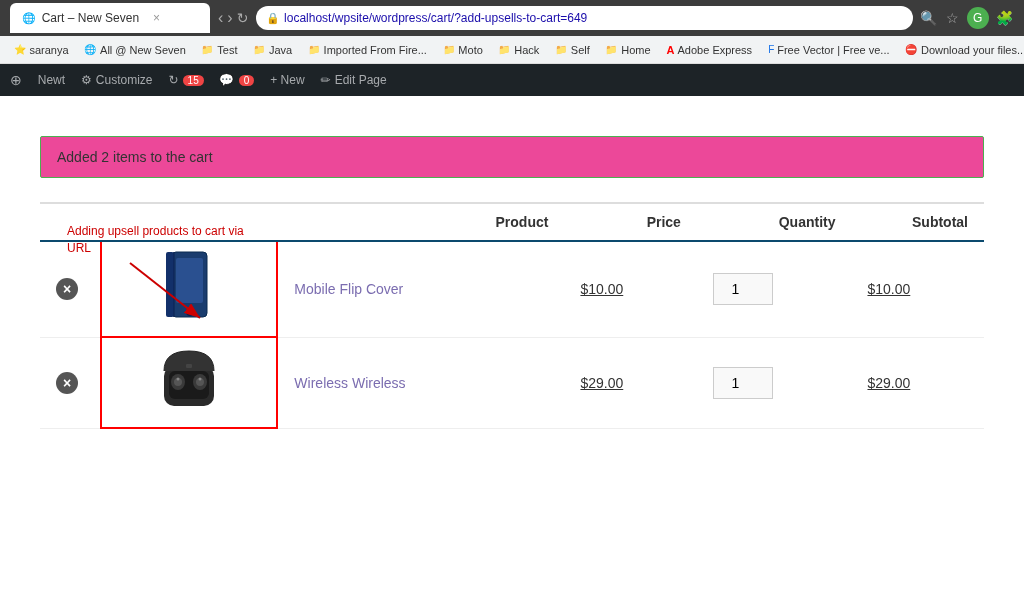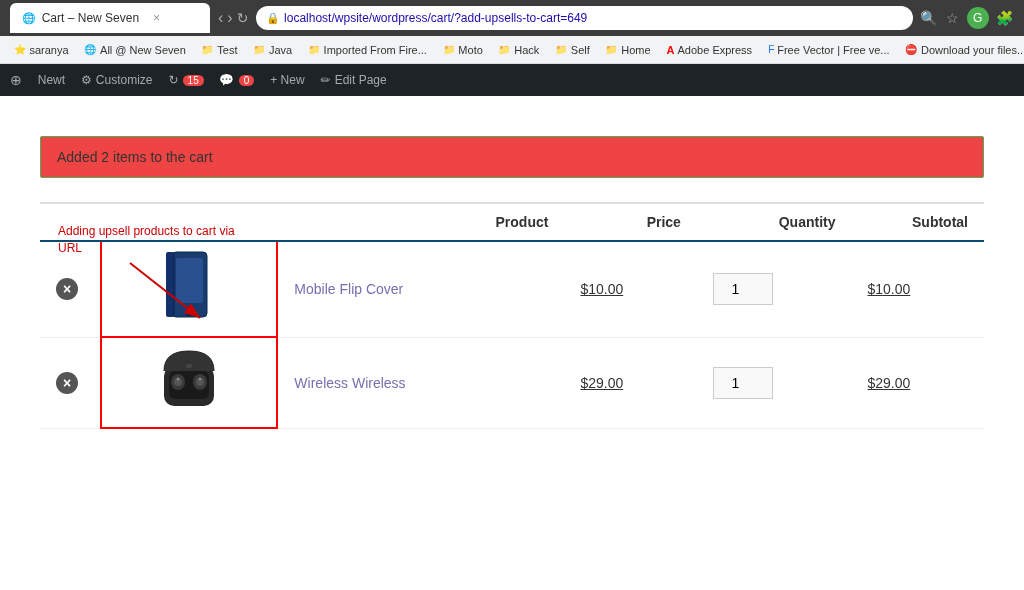--- a/index.html
+++ b/index.html
@@ -18,21 +18,21 @@
 
     
     .wp-admin-bar { background: #1d2327; height: 32px; display: flex; align-items: center; padding: 0 10px; gap: 16px; }
     .wp-admin-item { color: #a7aaad; font-size: 12px; cursor: pointer; display: flex; align-items: center; gap: 4px; }
     .wp-admin-count { background: #ef4444; color: #fff; border-radius: 9px; padding: 0 5px; font-size: 10px; }
 
     
     .page-content { padding: 20px 40px; max-width: 1024px; }
 
     
-    .notification { background: #ef4444; border: 1px solid #4CAF50; color: #333; padding: 12px 16px; margin-bottom: 24px; border-radius: 2px; font-size: 14px; margin-top: 20px; }
+    .notification { background: #ec4899; border: 1px solid #4CAF50; color: #333; padding: 12px 16px; margin-bottom: 24px; border-radius: 2px; font-size: 14px; margin-top: 20px; }
 
     
     .cart-title { font-size: 32px; font-weight: 400; margin-bottom: 20px; color: #111; }
 
     
     .cart-table { width: 100%; border-collapse: collapse; position: relative; }
     .cart-table th { padding: 10px 16px; text-align: right; font-weight: 600; font-size: 14px; border-top: 1px solid #ddd; border-bottom: 2px solid #0c4a6e; color: #333; }
     .cart-table td { padding: 16px; vertical-align: middle; border-bottom: 1px solid #eee; }
 
     
@@ -161,21 +161,21 @@
 <div class="page-content">
 
   <div class="notification">
     <span>Added 2 items to the cart</span>
   </div>
 
 
   <div style="position:relative; border-top: 1px solid #ddd;">
 
     <div style="position:absolute; top: 20px; left: 10px; z-index:20; pointer-events:none;">
-      <div style="color:#cc0000; font-size:12px; font-weight:500; width:180px; line-height:1.4; position:absolute; top:0; left:8px;">Adding upsell products to cart via URL</div>
+      <div style="color:#cc0000; font-size:12px; font-weight:500; width:180px; line-height:1.4; position:absolute; top:0; left:17px;">Adding upsell products to cart via URL</div>
       <svg width="120" height="80" style="position:absolute; top:30px; left:70px;">
         <defs>
           <marker id="arrowhead" markerWidth="8" markerHeight="6" refX="8" refY="3" orient="auto">
             <polygon points="0 0, 8 3, 0 6" fill="#cc0000"></polygon>
           </marker>
         </defs>
         <line x1="10" y1="10" x2="80" y2="65" stroke="#cc0000" stroke-width="2" marker-end="url(#arrowhead)"></line>
       </svg>
     </div>
 

